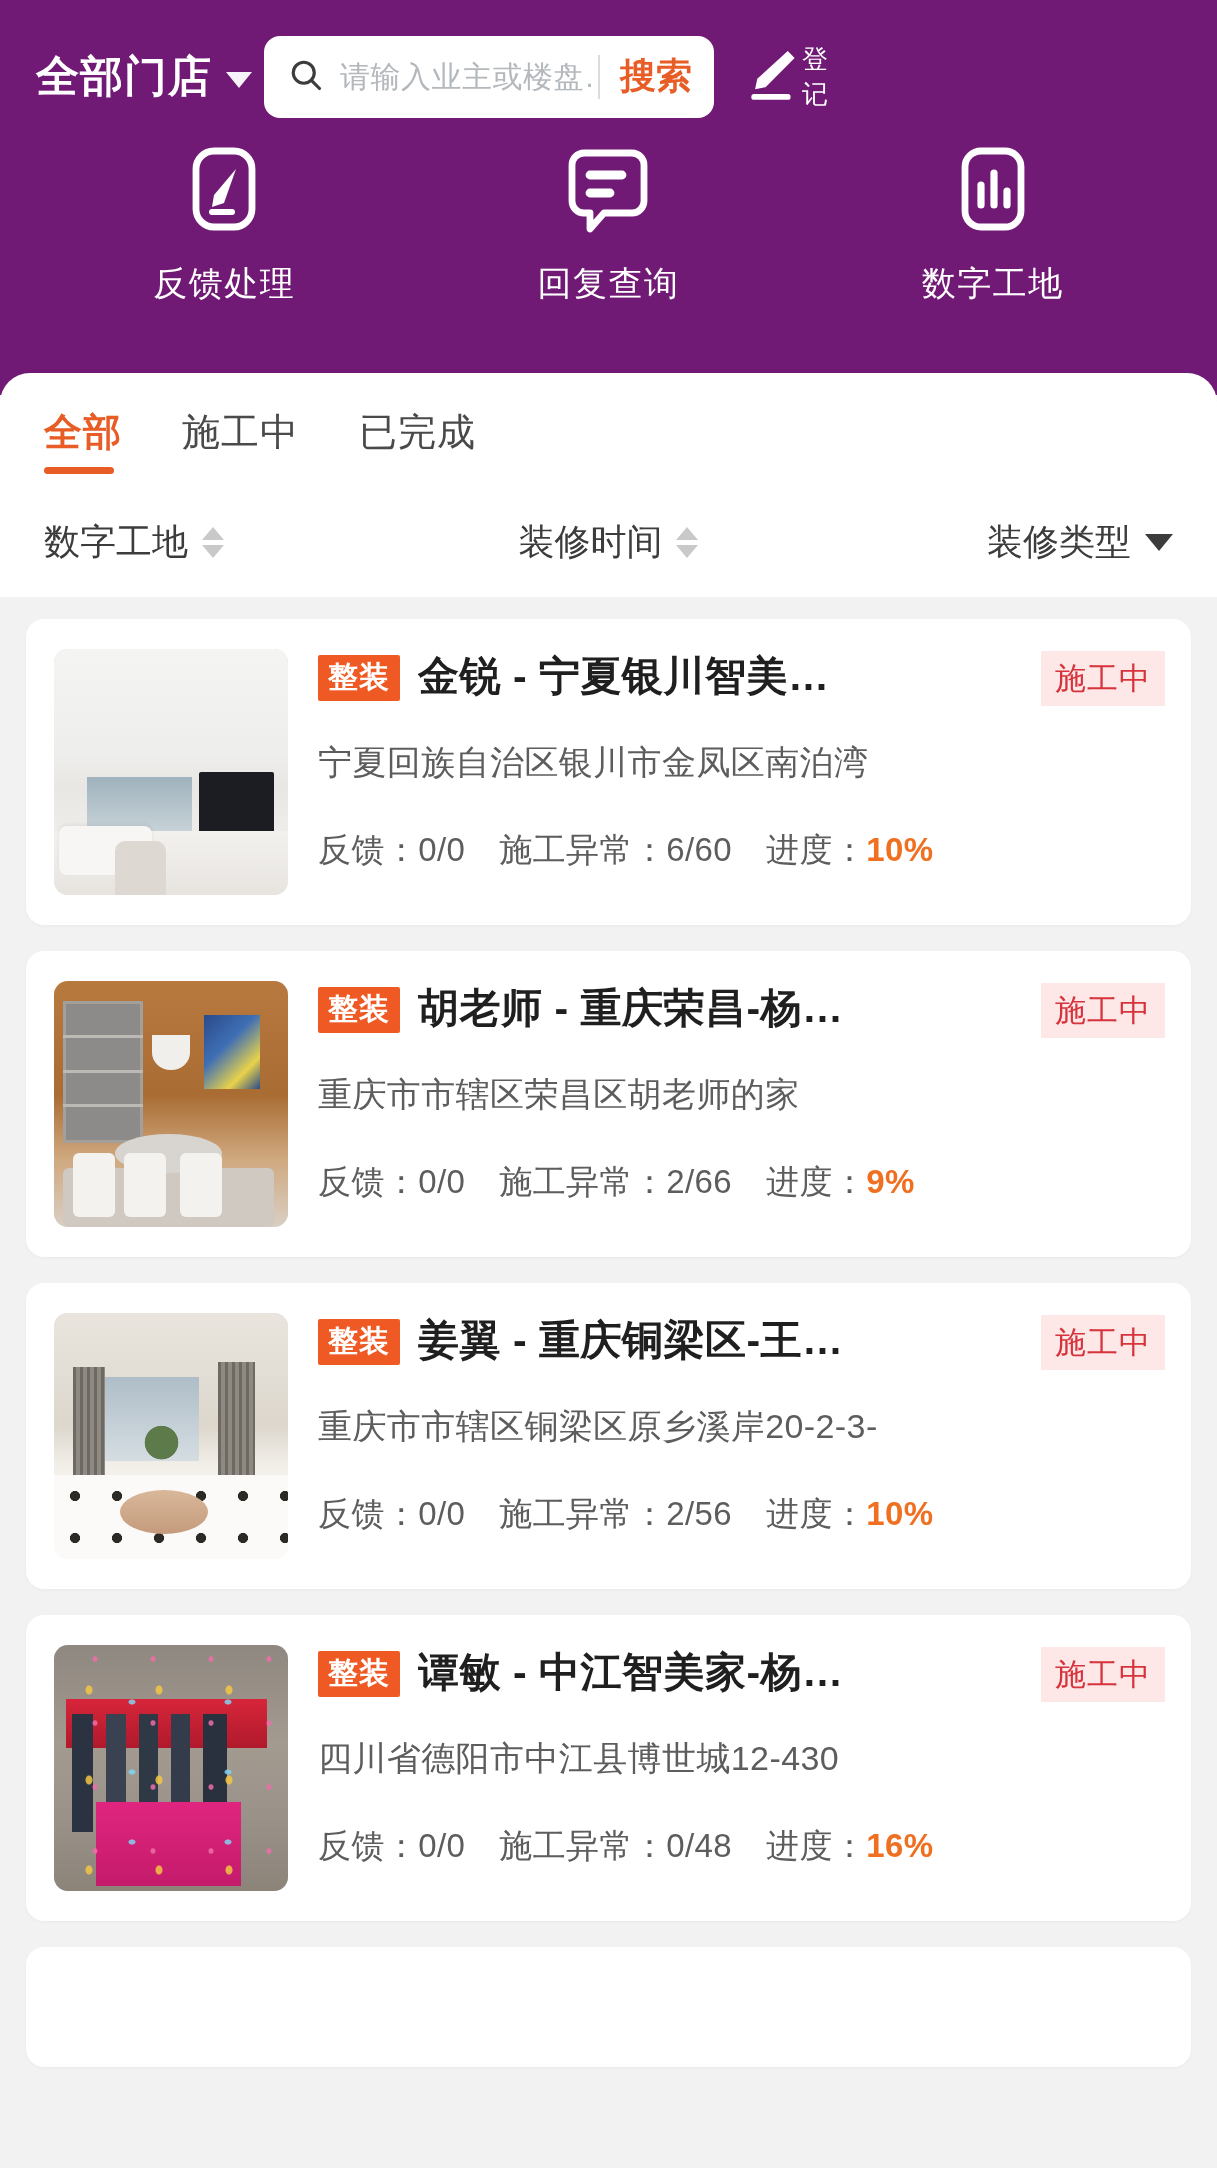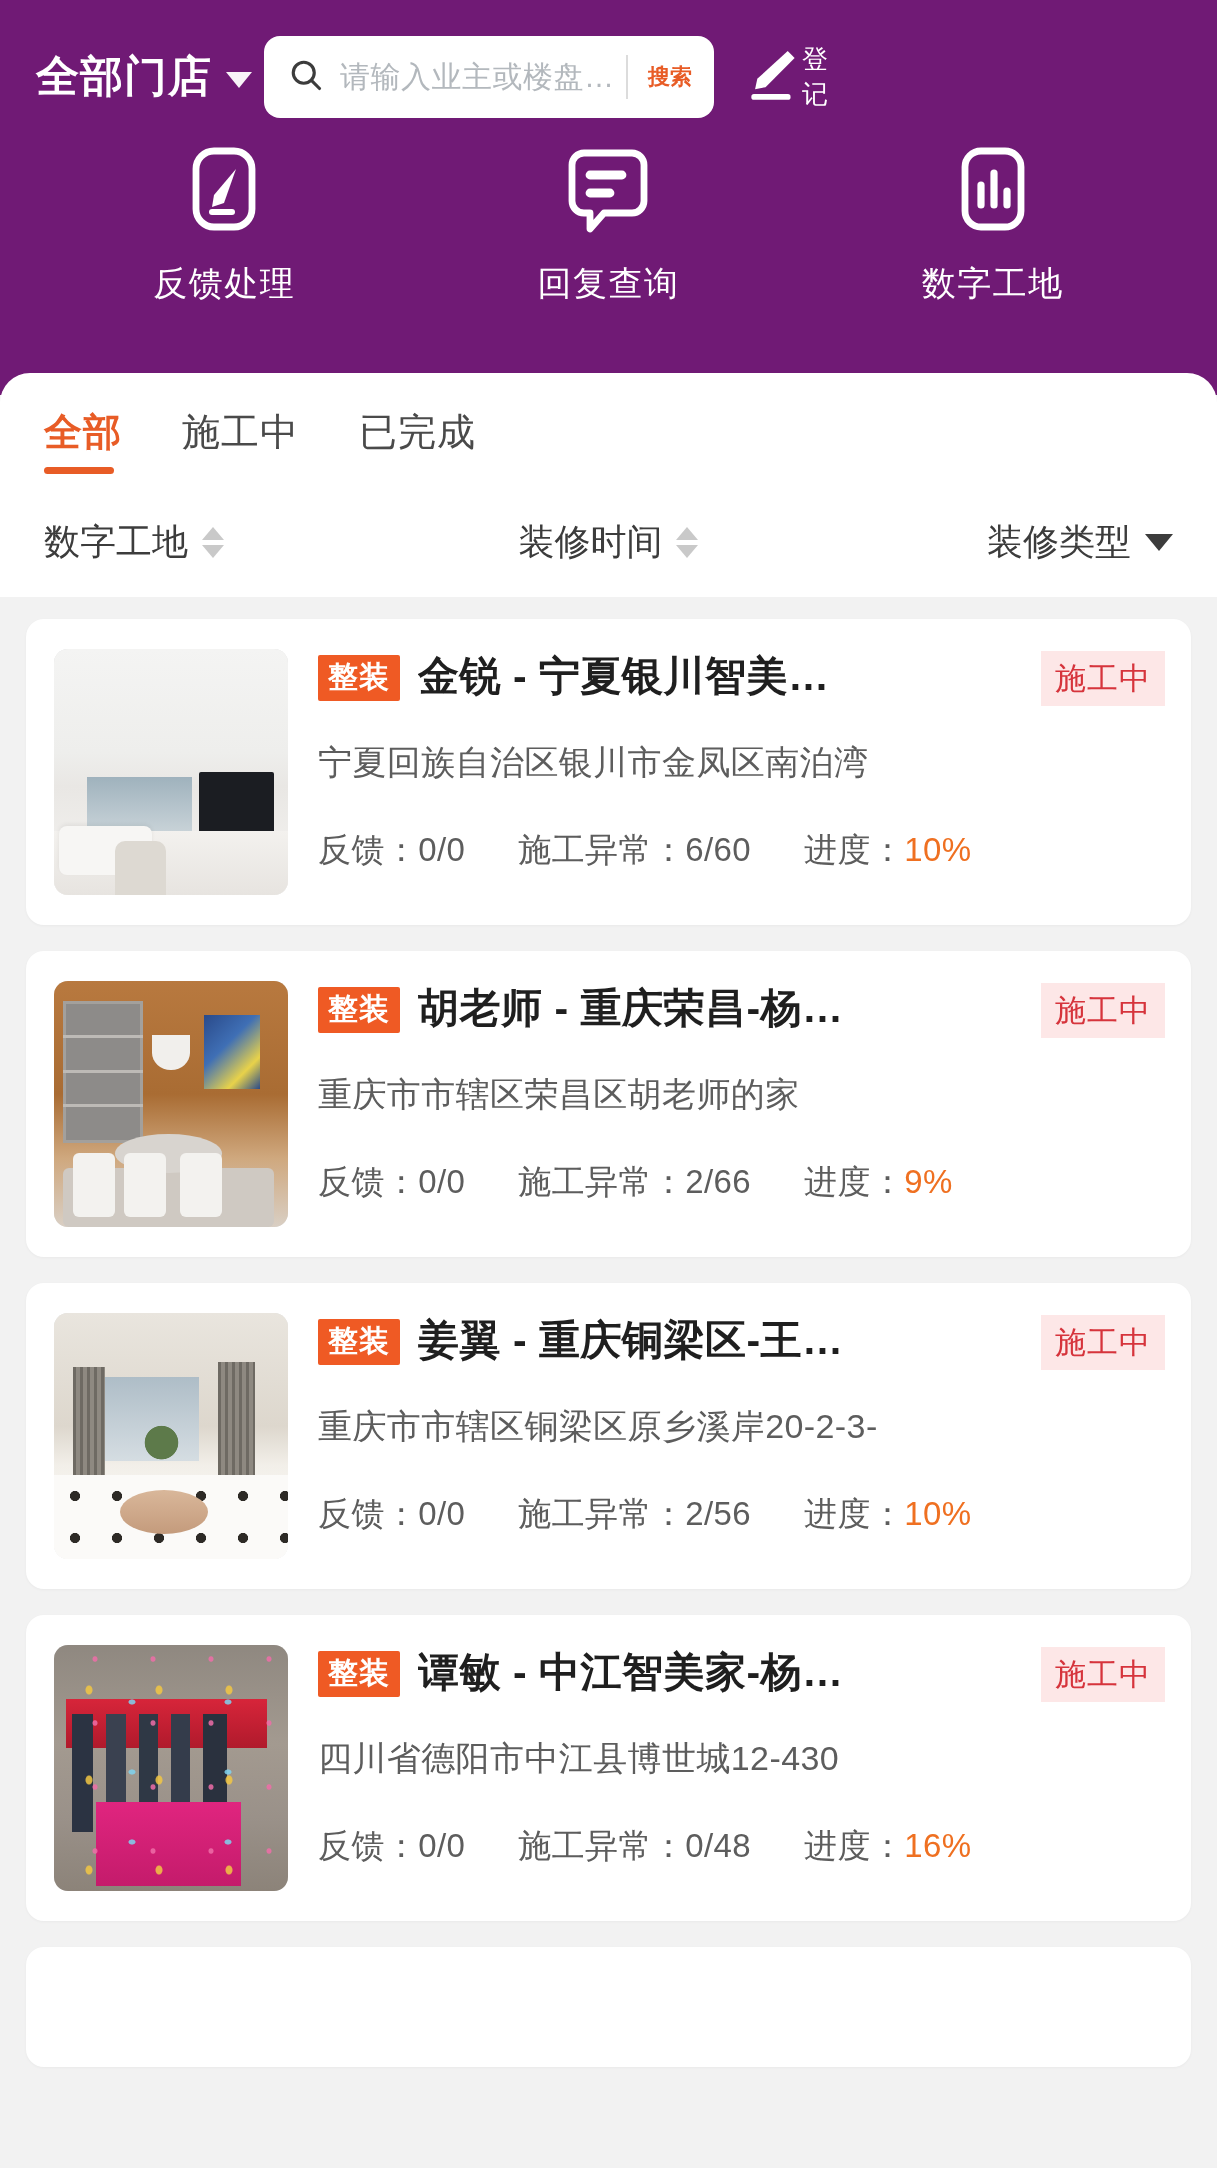--- a/index.html
+++ b/index.html
@@ -67,21 +67,21 @@
     min-width:0;
     letter-spacing:.5px;
   }
   .search-input::placeholder{ color:#b3b8bd; }
   .search-divider{
     width:2px;height:44px;background:#dcdcdc;margin:0 20px 0 4px;flex:0 0 auto;
   }
   .search-btn{
     border:none;background:transparent;
     color:#e85c26;
-    font-size:22px;
+    font-size:36px;
     font-weight:bold;
     cursor:pointer;
     white-space:nowrap;
     font-family:"Liberation Sans","DejaVu Sans",sans-serif;
   }
   .register-btn{
     flex:0 0 auto;
     display:flex;flex-direction:row;align-items:center;
     gap:2px;
     width:110px;
@@ -240,25 +240,25 @@
     overflow:hidden;
     text-overflow:clip;
     letter-spacing:.4px;
   }
   .card-stats{
     display:flex;
     align-items:center;
     margin-top:42px;
     font-size:33px;
     color:#5d5d5d;
-    gap:53px;
+    gap:34px;
     letter-spacing:.4px;
   }
   .stat{ white-space:nowrap; }
-  .stat .val-accent{ color:#ef7021; }
+  .stat .val-accent{ color:#ef7021;font-weight:bold; }
 
   
   .art{ position:absolute; inset:0; }
   
   .art1{ background:linear-gradient(180deg,#f4f4f3 0%,#eeeeec 42%,#e9e7e4 56%,#f6f5f3 100%); }
   .art1 .win{ position:absolute;left:14%;top:52%;width:45%;height:26%;
     background:linear-gradient(180deg,#9fb2bd,#cfd8dc); }
   .art1 .tv{ position:absolute;right:6%;top:50%;width:32%;height:25%;
     background:#1b1d22;border-radius:2px; }
   .art1 .floor{ position:absolute;left:0;bottom:0;width:100%;height:26%;

